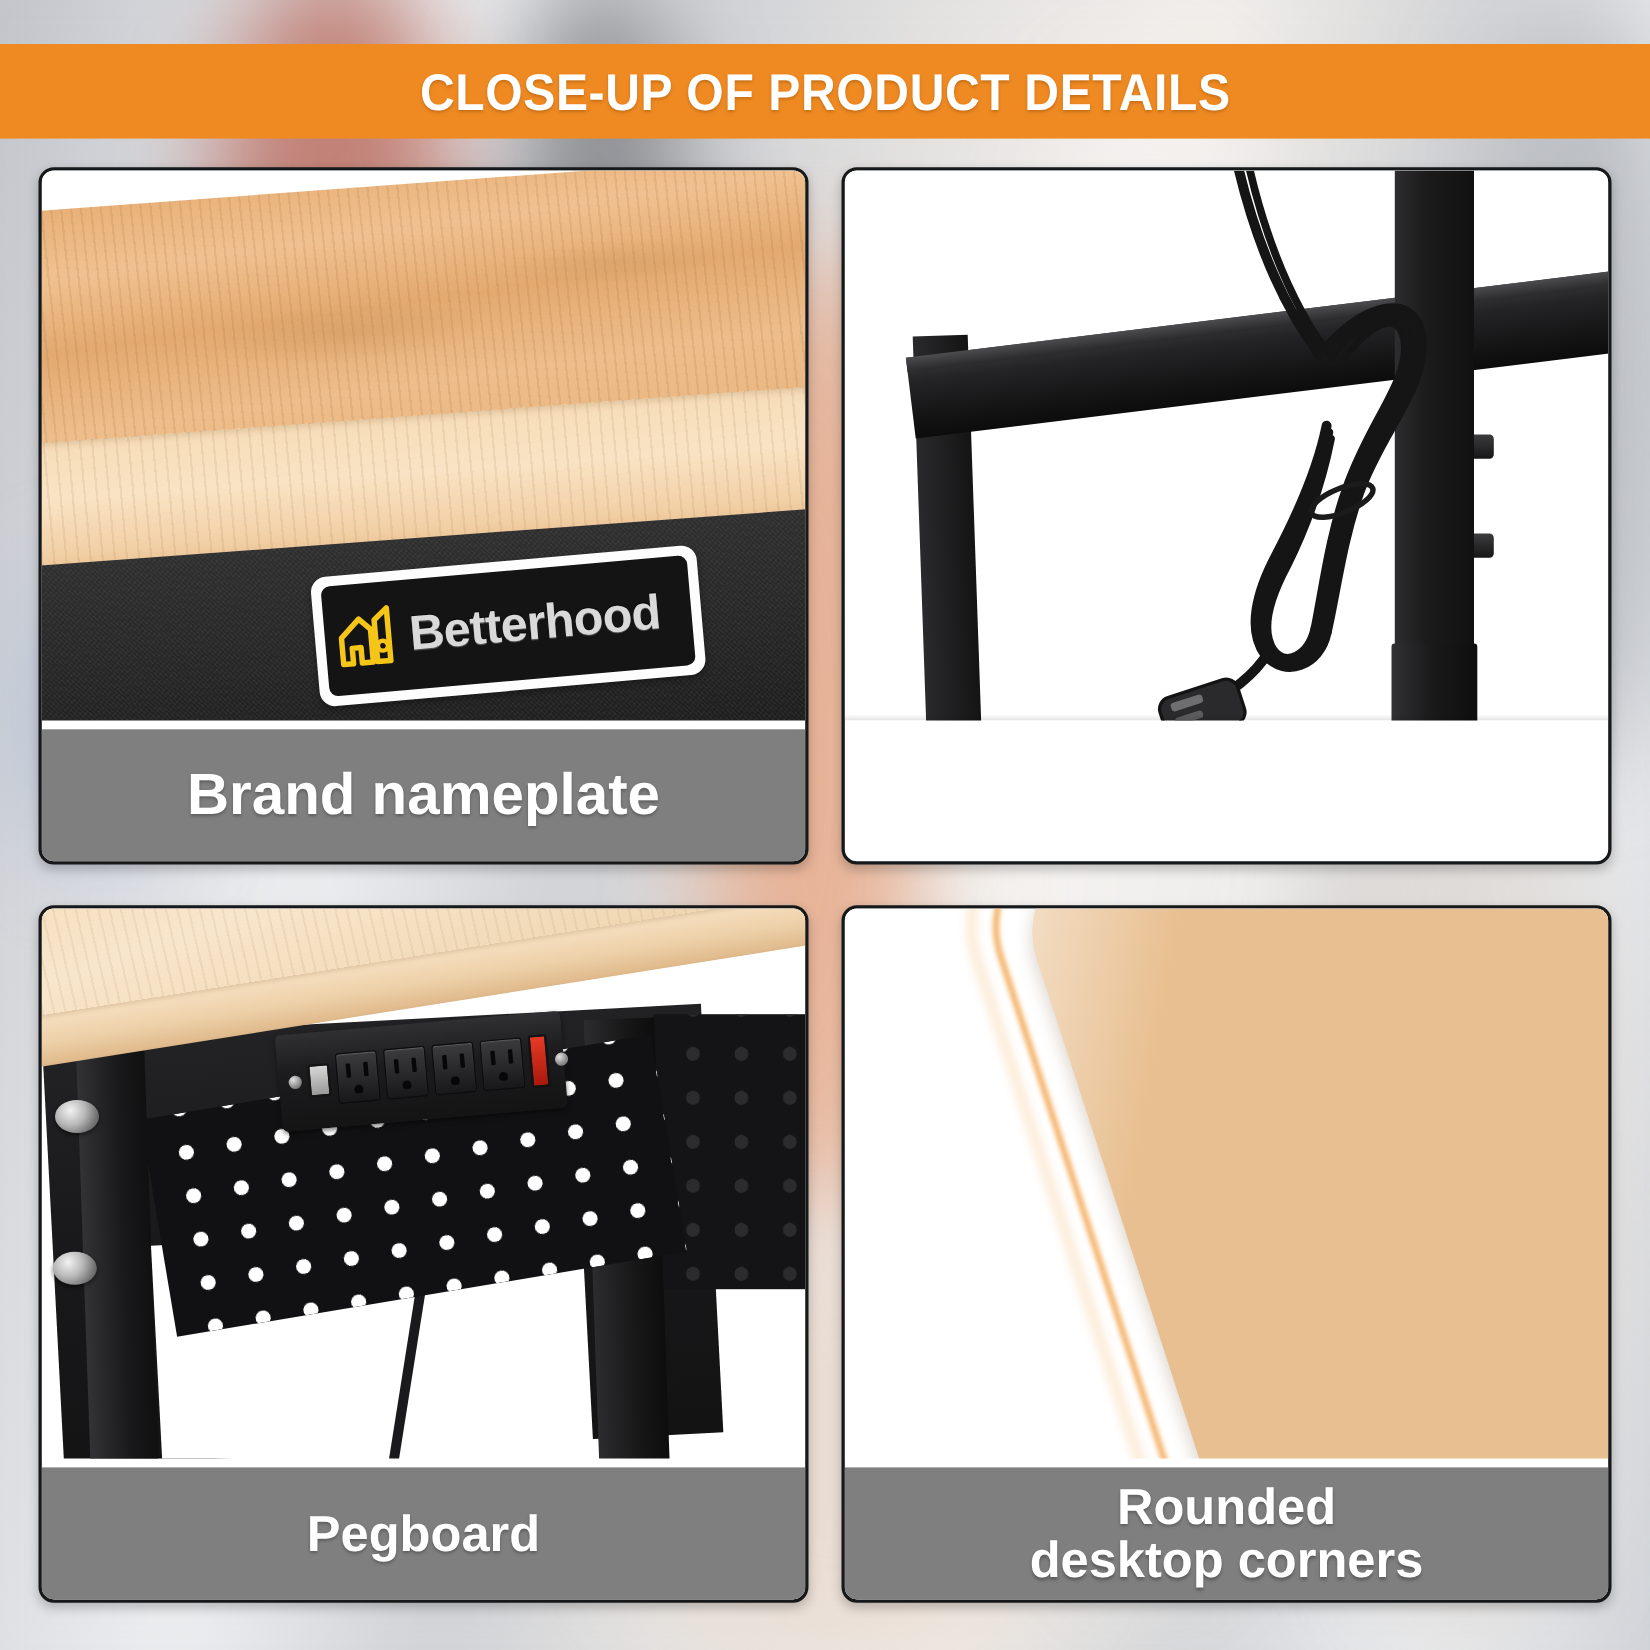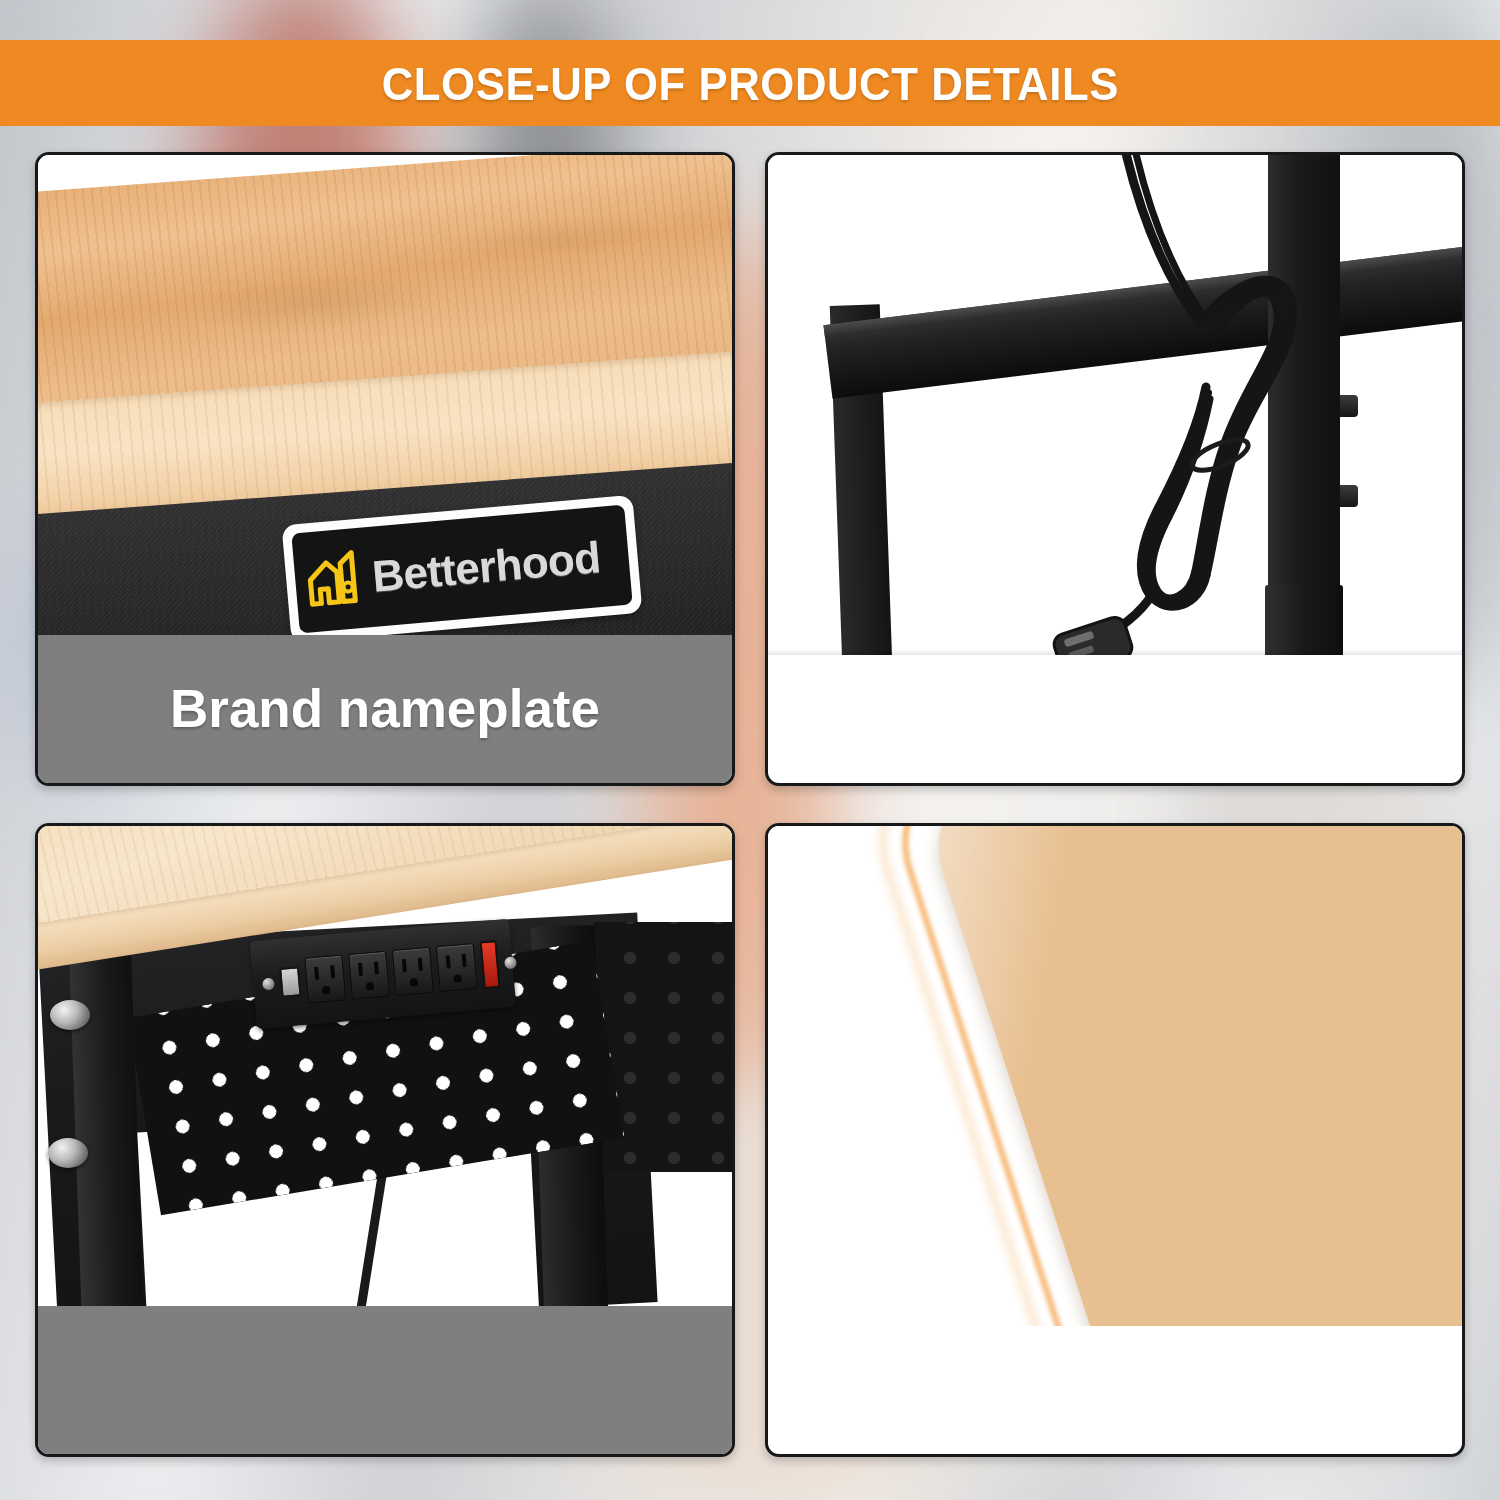--- a/index.html
+++ b/index.html
@@ -65,21 +65,21 @@
     background:#ffffff;
     border:3px solid #16181a;
     border-radius:14px;
     overflow:hidden;
     box-shadow:0 4px 10px rgba(0,0,0,.22);
   }
   .photo { position:absolute; left:0; top:0; right:0; bottom:128px; overflow:hidden; background:#fff; }
 
   
   .caption {
-    position:absolute; left:0; right:0; bottom:0; height:148px;
+    position:absolute; left:0; right:0; bottom:0; height:120px;
     background:#807f7f;
     display:flex; flex-direction:column;
     align-items:center; justify-content:center;
     z-index:3;
   }
   .caption .cap-line {
     color:#ffffff;
     font-weight:bold;
     font-size:46px;
     line-height:1.06;
@@ -451,25 +451,30 @@
             <i class="g"></i>
           </span>
         <span class="op-switch"></span>
         <span class="op-screw"></span>
       </div>
 
       <div class="p3-bolt" style="left:12px; top:174px;"></div>
       <div class="p3-bolt" style="left:10px; top:312px;"></div>
     </div>
     <div class="caption">
+      <div class="cap-line">Pegboard</div>
     </div>
   </div>
 
   <div class="panel">
     <div class="photo">
       <div class="p4-glow2"></div>
       <div class="p4-glow"></div>
       <div class="p4-slab"></div>
       <div class="p4-edge"></div>
     </div>
+    <div class="caption">
+      <div class="cap-line">Rounded</div>
+      <div class="cap-line">desktop corners</div>
+    </div>
   </div>
 
 </div>
 
 </body></html>

